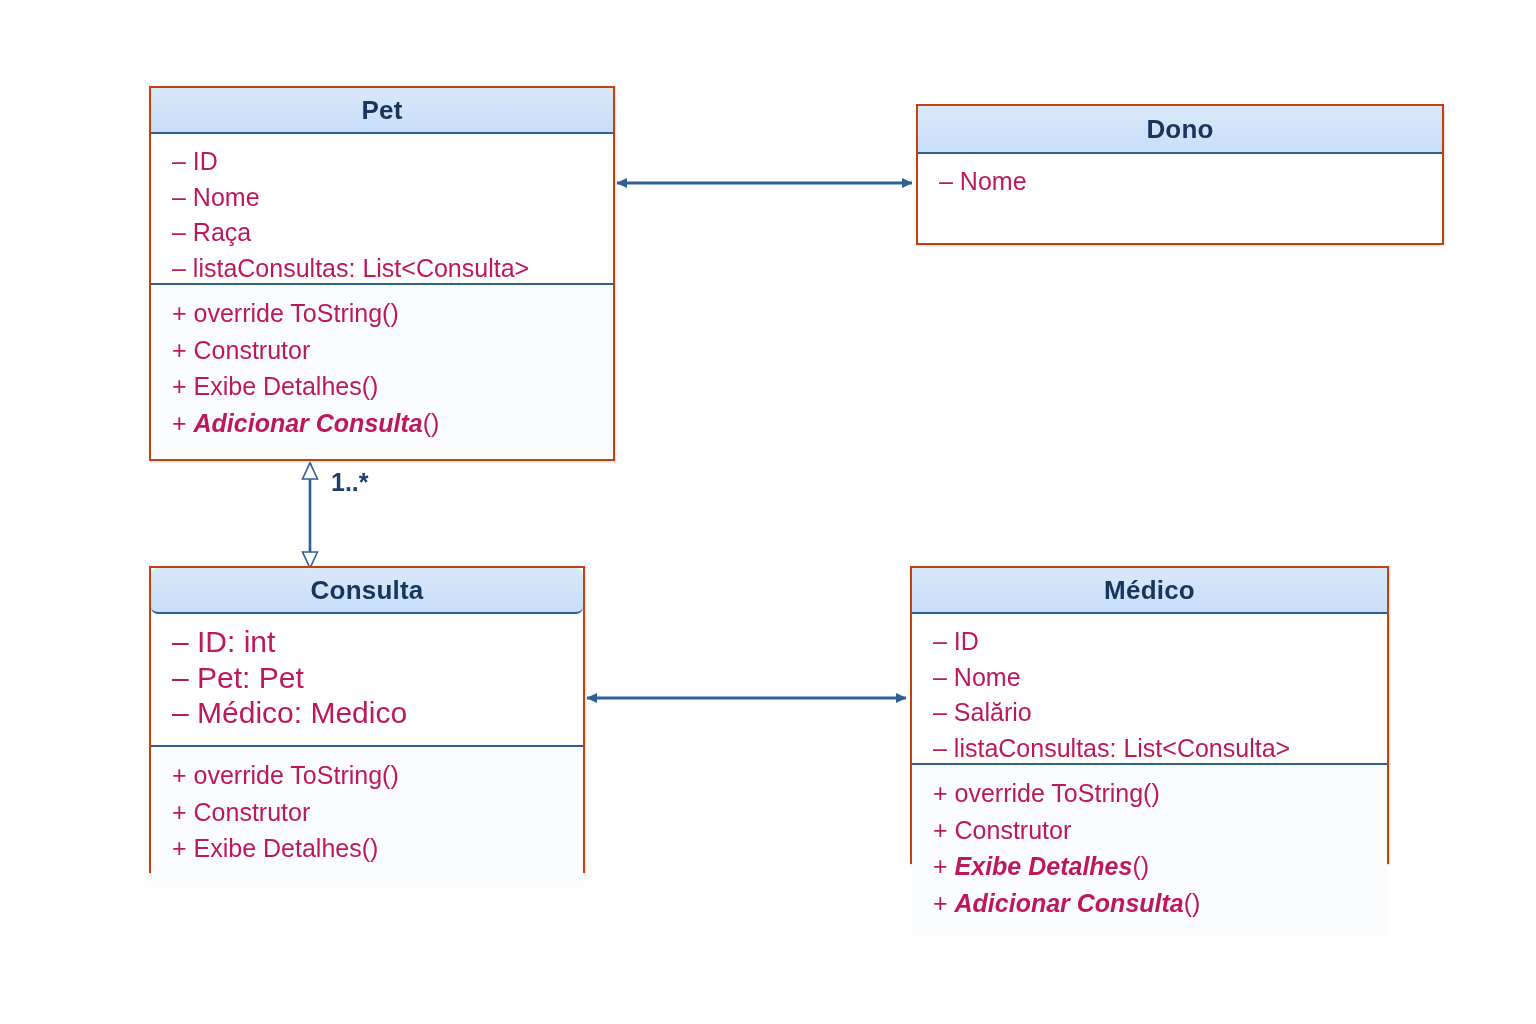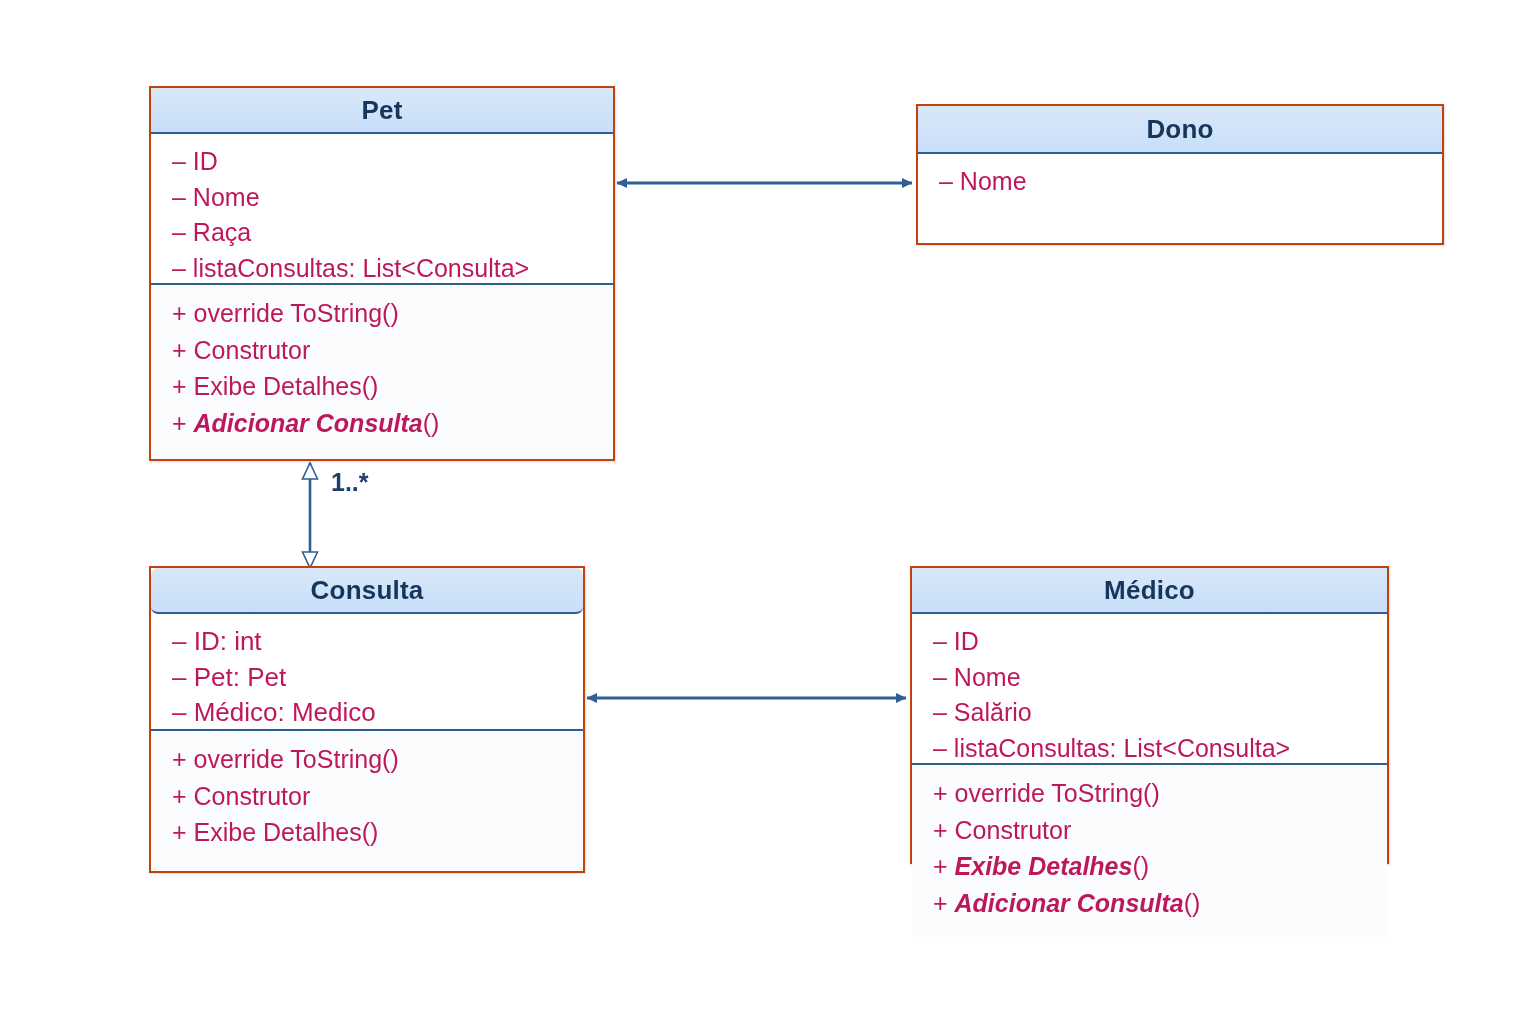--- a/index.html
+++ b/index.html
@@ -126,21 +126,21 @@
 
   <div class="uml-class" style="left:916px; top:104px; width:528px; height:141px;">
     <div class="uml-header" style="height:48px; line-height:46px; font-size:26px;">Dono</div>
     <div class="uml-compartment uml-attrs" style="height:89px; border-bottom:none; padding-left:21px; font-size:25px; line-height:35.5px;">
         <span class="uml-row"><span class="t-reg">– Nome</span></span>
       </div>
   </div>
 
   <div class="uml-class" style="left:149px; top:566px; width:436px; height:307px;">
     <div class="uml-header" style="height:46px; line-height:44px; font-size:26px;border-radius:7px;">Consulta</div>
-    <div class="uml-compartment uml-attrs" style="height:117px; padding-left:21px; font-size:26px; line-height:35.5px;">
+    <div class="uml-compartment uml-attrs" style="height:133px; padding-left:21px; font-size:30px; line-height:35.5px;">
         <span class="uml-row"><span class="t-reg">– ID: int</span></span>
         <span class="uml-row"><span class="t-reg">– Pet: </span><span class="t-bold">Pet</span></span>
         <span class="uml-row"><span class="t-reg">– Médico: </span><span class="t-bold">Medico</span></span>
       </div>
     <div class="uml-compartment uml-methods" style="height:140px; padding-left:21px; font-size:25px; line-height:36.5px;">
         <span class="uml-row"><span class="t-reg">+ </span><span class="t-bold">override ToString</span><span class="t-reg">()</span></span>
         <span class="uml-row"><span class="t-reg">+ Construtor</span></span>
         <span class="uml-row"><span class="t-reg">+ Exibe </span><span class="t-bold">Detalhes()</span></span>
       </div>
   </div>

